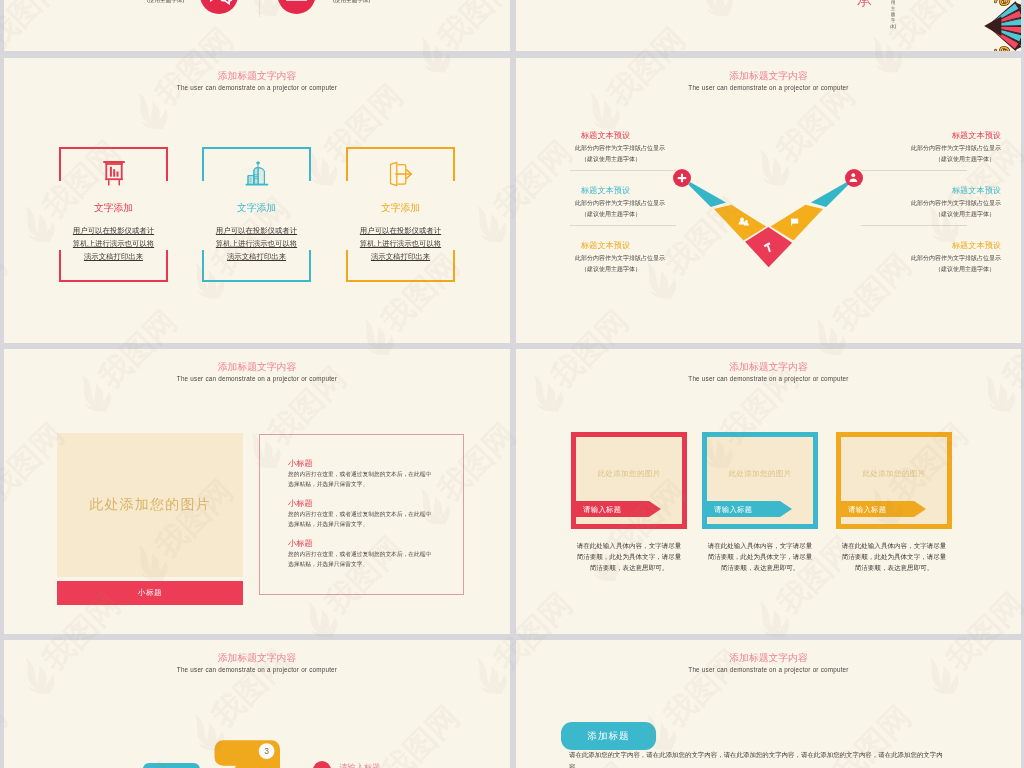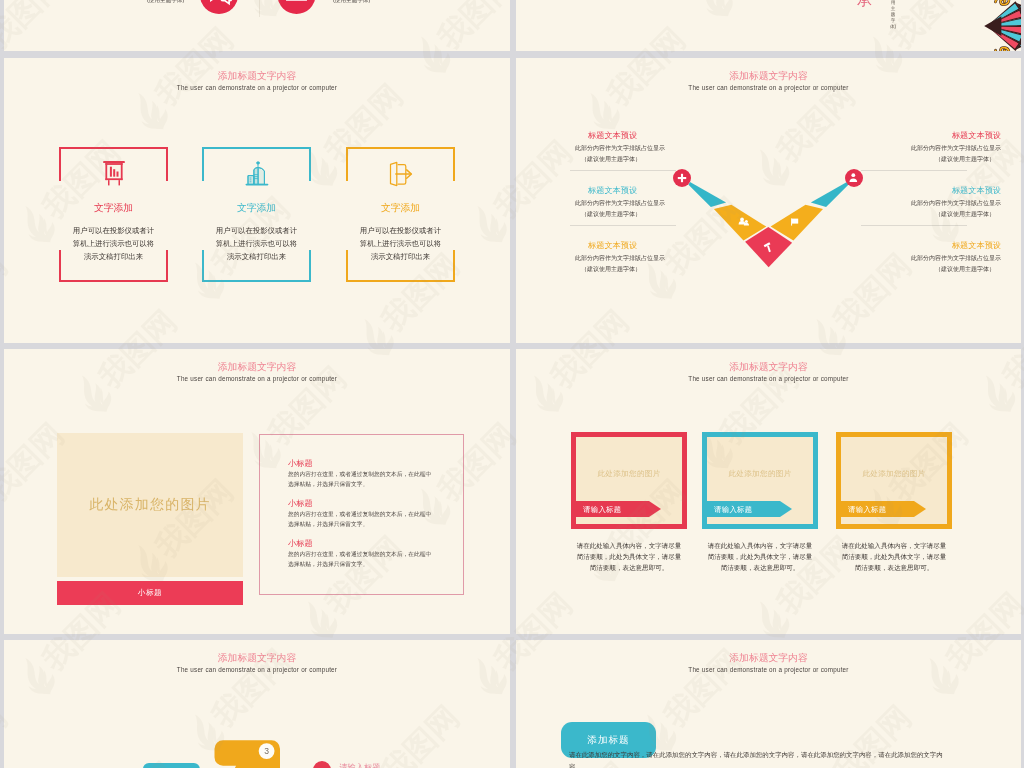--- a/index.html
+++ b/index.html
@@ -37,21 +37,21 @@
   .frm .bt{left:0;top:0;width:109px;height:2px;}
   .frm .bb{left:0;bottom:0;width:109px;height:2px;}
   .frm .bl1{left:0;top:0;width:2px;height:34px;}
   .frm .bl2{left:0;bottom:0;width:2px;height:32px;}
   .frm .br1{right:0;top:0;width:2px;height:34px;}
   .frm .br2{right:0;bottom:0;width:2px;height:32px;}
   .frm .ico{position:absolute;left:50%;top:14px;transform:translateX(-50%);display:block;}
   .frm .hd{position:absolute;left:0;right:0;top:55px;text-align:center;
       font-size:9.8px;color:currentColor;letter-spacing:0;line-height:12px;}
   .frm .bd{position:absolute;left:-8px;right:-8px;top:77px;text-align:center;
-      font-size:7.4px;line-height:13px;color:#3c3632;}
+      font-size:7.4px;line-height:13px;color:#3c3632;text-decoration:underline;}
   .cRed{color:#e63950;}
   .cTeal{color:#3bb8cb;}
   .cYel{color:#f0a81c;}
 
   
   .imgph{position:absolute;background:#f7e9cd;display:flex;align-items:center;justify-content:center;
       color:#d9b468;font-size:14px;letter-spacing:1.2px;}
   .redbar{position:absolute;background:#ec3c56;display:flex;align-items:center;justify-content:center;
       color:#fff;font-size:7.6px;letter-spacing:.6px;}
   .listbox{position:absolute;border:1px solid #e09aa8;box-sizing:border-box;}
@@ -62,21 +62,21 @@
   .vtext{position:absolute;color:#5a524a;font-size:4.6px;line-height:6px;width:6px;word-break:break-all;text-align:center;}
 
   
   .pill{position:absolute;border-radius:11px;background:#3bb8cb;
       display:flex;align-items:center;justify-content:center;color:#fff;
       font-size:9.6px;letter-spacing:1px;}
   .para{position:absolute;color:#3c3632;font-size:6.9px;line-height:12.3px;transform:scale(.935);transform-origin:0 0;}
 
   
   .vitem{position:absolute;width:140px;}
-  .vitem .vh{font-size:8.2px;line-height:11px;margin:0 0 2px 13px;}
+  .vitem .vh{font-size:8.2px;line-height:11px;margin:0 0 2px 6px;}
   .vitem .vp{font-size:6.0px;line-height:10.5px;margin:0;color:#4a4440;}
   .vrule{position:absolute;height:1px;background:#ddd9d0;}
 
   
   .card{position:absolute;width:116px;height:97px;box-sizing:border-box;
       border:5px solid currentColor;background:#f7e9cd;}
   .card .ph{position:absolute;left:0;right:0;top:32px;text-align:center;
       color:#ddc28a;font-size:7.6px;letter-spacing:.3px;}
   .card .rib{position:absolute;left:-5px;top:64px;height:16px;width:90px;
       background:currentColor;color:currentColor;
@@ -774,19 +774,19 @@
       <circle cx="262.6" cy="111.1" r="7.9" fill="#fdfcf7"></circle>
       <text x="262.6" y="114.1" text-anchor="middle" font-family="'Liberation Sans',sans-serif" font-size="8.6" fill="#7a7166">3</text>
       <path d="M144.9 122.9 h45 a6 6 0 0 1 6 6 V160 h-57 V128.9 a6 6 0 0 1 6 -6 Z" fill="#3bb8cb"></path>
       <circle cx="318" cy="130" r="9" fill="#e63950"></circle>
       <text x="335.4" y="130" font-family="'Liberation Sans',sans-serif" font-size="8.2" fill="#e7869a">请输入标题</text>
     </svg>
   </div>
   <div class="slide cR r4">
     <div class="s-title" style="top:12px">添加标题文字内容</div>
     <div class="s-sub" style="top:25px">The user can demonstrate on a projector or computer</div>
-    <div class="pill" style="left:45px;top:82px;width:95px;height:36px">添加标题</div>
+    <div class="pill" style="left:45px;top:82px;width:95px;height:28px">添加标题</div>
     <div class="para" style="left:53px;top:110px;width:410px">
       <div>请在此添加您的文字内容，请在此添加您的文字内容，请在此添加您的文字内容，请在此添加您的文字内容，请在此添加您的文字内容，</div>
 
     </div>
   </div>
 </div>
 
 </body></html>

